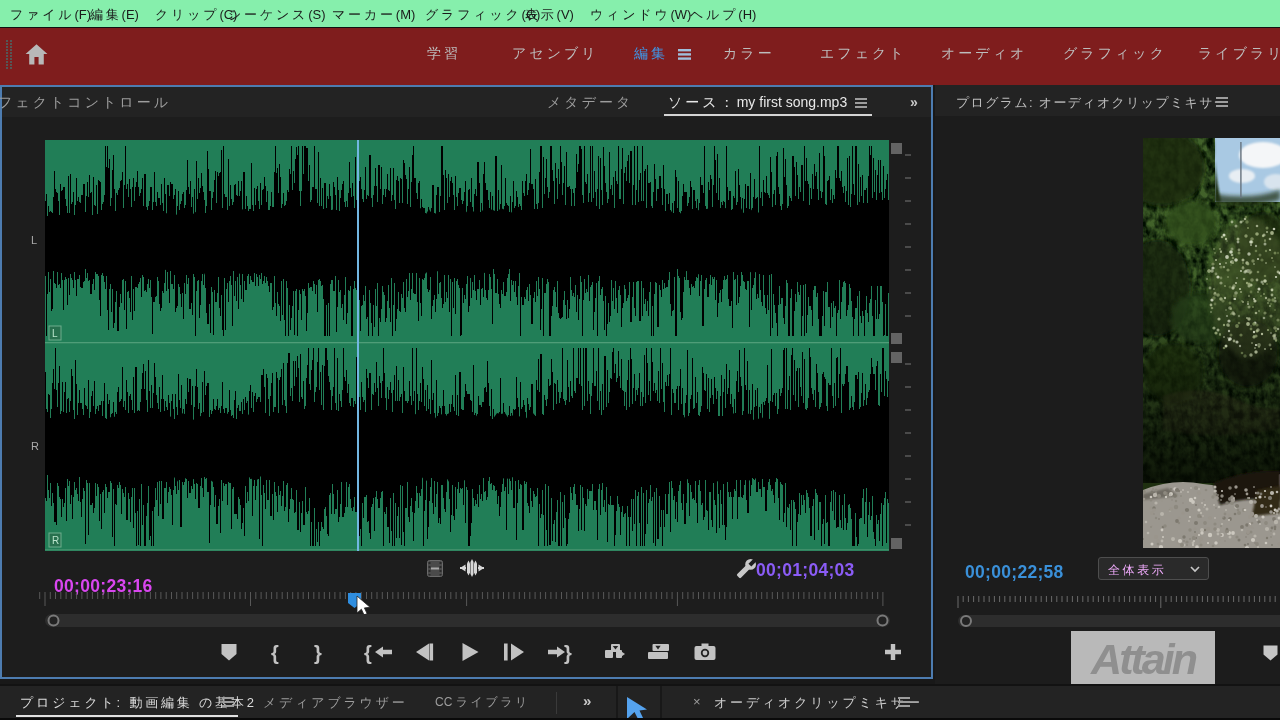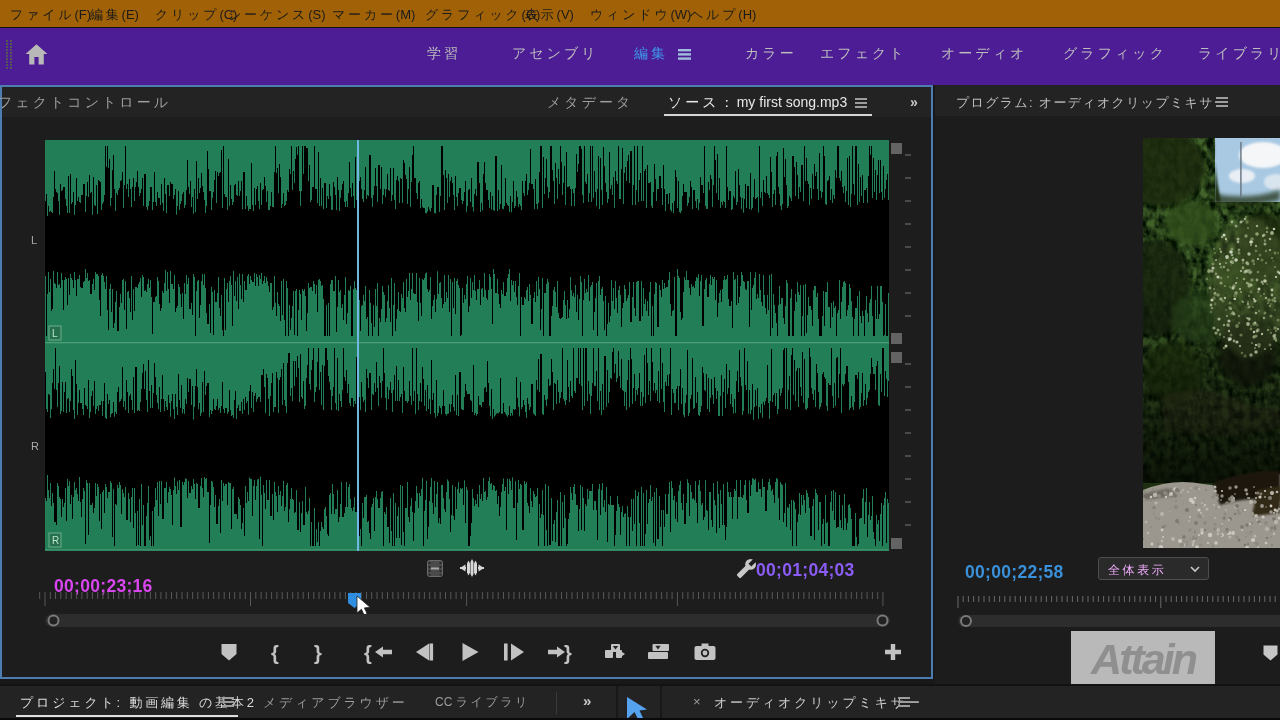--- a/index.html
+++ b/index.html
@@ -1,19 +1,19 @@
 <!DOCTYPE html>
 <html><head><meta charset="utf-8"><style>
 * { margin:0; padding:0; box-sizing:border-box; }
 body { width:1280px; height:720px; overflow:hidden; background:#181818; font-family:"Liberation Sans",sans-serif; position:relative; }
 .cjk { letter-spacing:.215em; }
 .abs { position:absolute; }
-#menubar { position:absolute; left:0; top:0; width:1280px; height:28px; background:#a16207; color:#1a1a1a; font-size:13px; }
+#menubar { position:absolute; left:0; top:0; width:1280px; height:28px; background:#86efac; color:#1a1a1a; font-size:13px; }
 #menubar > span { position:absolute; top:6px; white-space:nowrap; }
-#wsbar { position:absolute; left:0; top:28px; width:1280px; height:57px; background:#4c1d95; }
+#wsbar { position:absolute; left:0; top:28px; width:1280px; height:57px; background:#7f1d1d; }
 #wsbar .tab { position:absolute; top:17px; font-size:14px; color:#bdbdbd; white-space:nowrap; }
 #srcpanel { position:absolute; left:0; top:85px; width:933px; height:594px; background:#1d1d1d; border:2px solid #4d7cb0; }
 #srctabs { position:absolute; left:0; top:0; width:929px; height:30px; background:#232323; }
 #srctabs > span { position:absolute; top:7px; font-size:14px; color:#9d9d9d; white-space:nowrap; }
 #progpanel { position:absolute; left:935px; top:85px; width:345px; height:601px; background:#1c1c1c; }
 #proghead { position:absolute; left:0; top:0; width:345px; height:31px; background:#232323; }
 .tc { position:absolute; font-size:17.5px; font-weight:bold; letter-spacing:.3px; }
 </style></head><body>
 
 <div id="menubar">
@@ -59,21 +59,21 @@
  <span class="tab" style="left:427px"><span class="cjk">学習</span></span>
  <span class="tab" style="left:512px"><span class="cjk">アセンブリ</span></span>
  <span class="tab" style="left:634px;color:#3f97e8"><span class="cjk">編集</span></span>
  <svg class="abs" style="left:678px;top:21px" width="13" height="11">
       <g fill="#a0bedb">
         <rect y="0" width="13" height="2.4"></rect>
         <rect y="4.2" width="13" height="2.4"></rect>
         <rect y="8.4" width="13" height="2.4"></rect>
       </g>
     </svg>
- <span class="tab" style="left:745px"><span class="cjk">カラー</span></span>
+ <span class="tab" style="left:723px"><span class="cjk">カラー</span></span>
  <span class="tab" style="left:820px"><span class="cjk">エフェクト</span></span>
  <span class="tab" style="left:941px"><span class="cjk">オーディオ</span></span>
  <span class="tab" style="left:1063px"><span class="cjk">グラフィック</span></span>
  <span class="tab" style="left:1198px"><span class="cjk">ライブラリ</span></span>
 </div>
 
 <div id="srcpanel">
  <div id="srctabs">
   <span style="left:-4px"><span class="cjk">フェクトコントロール</span></span>
   <span style="left:545px"><span class="cjk">メタデータ</span></span>

